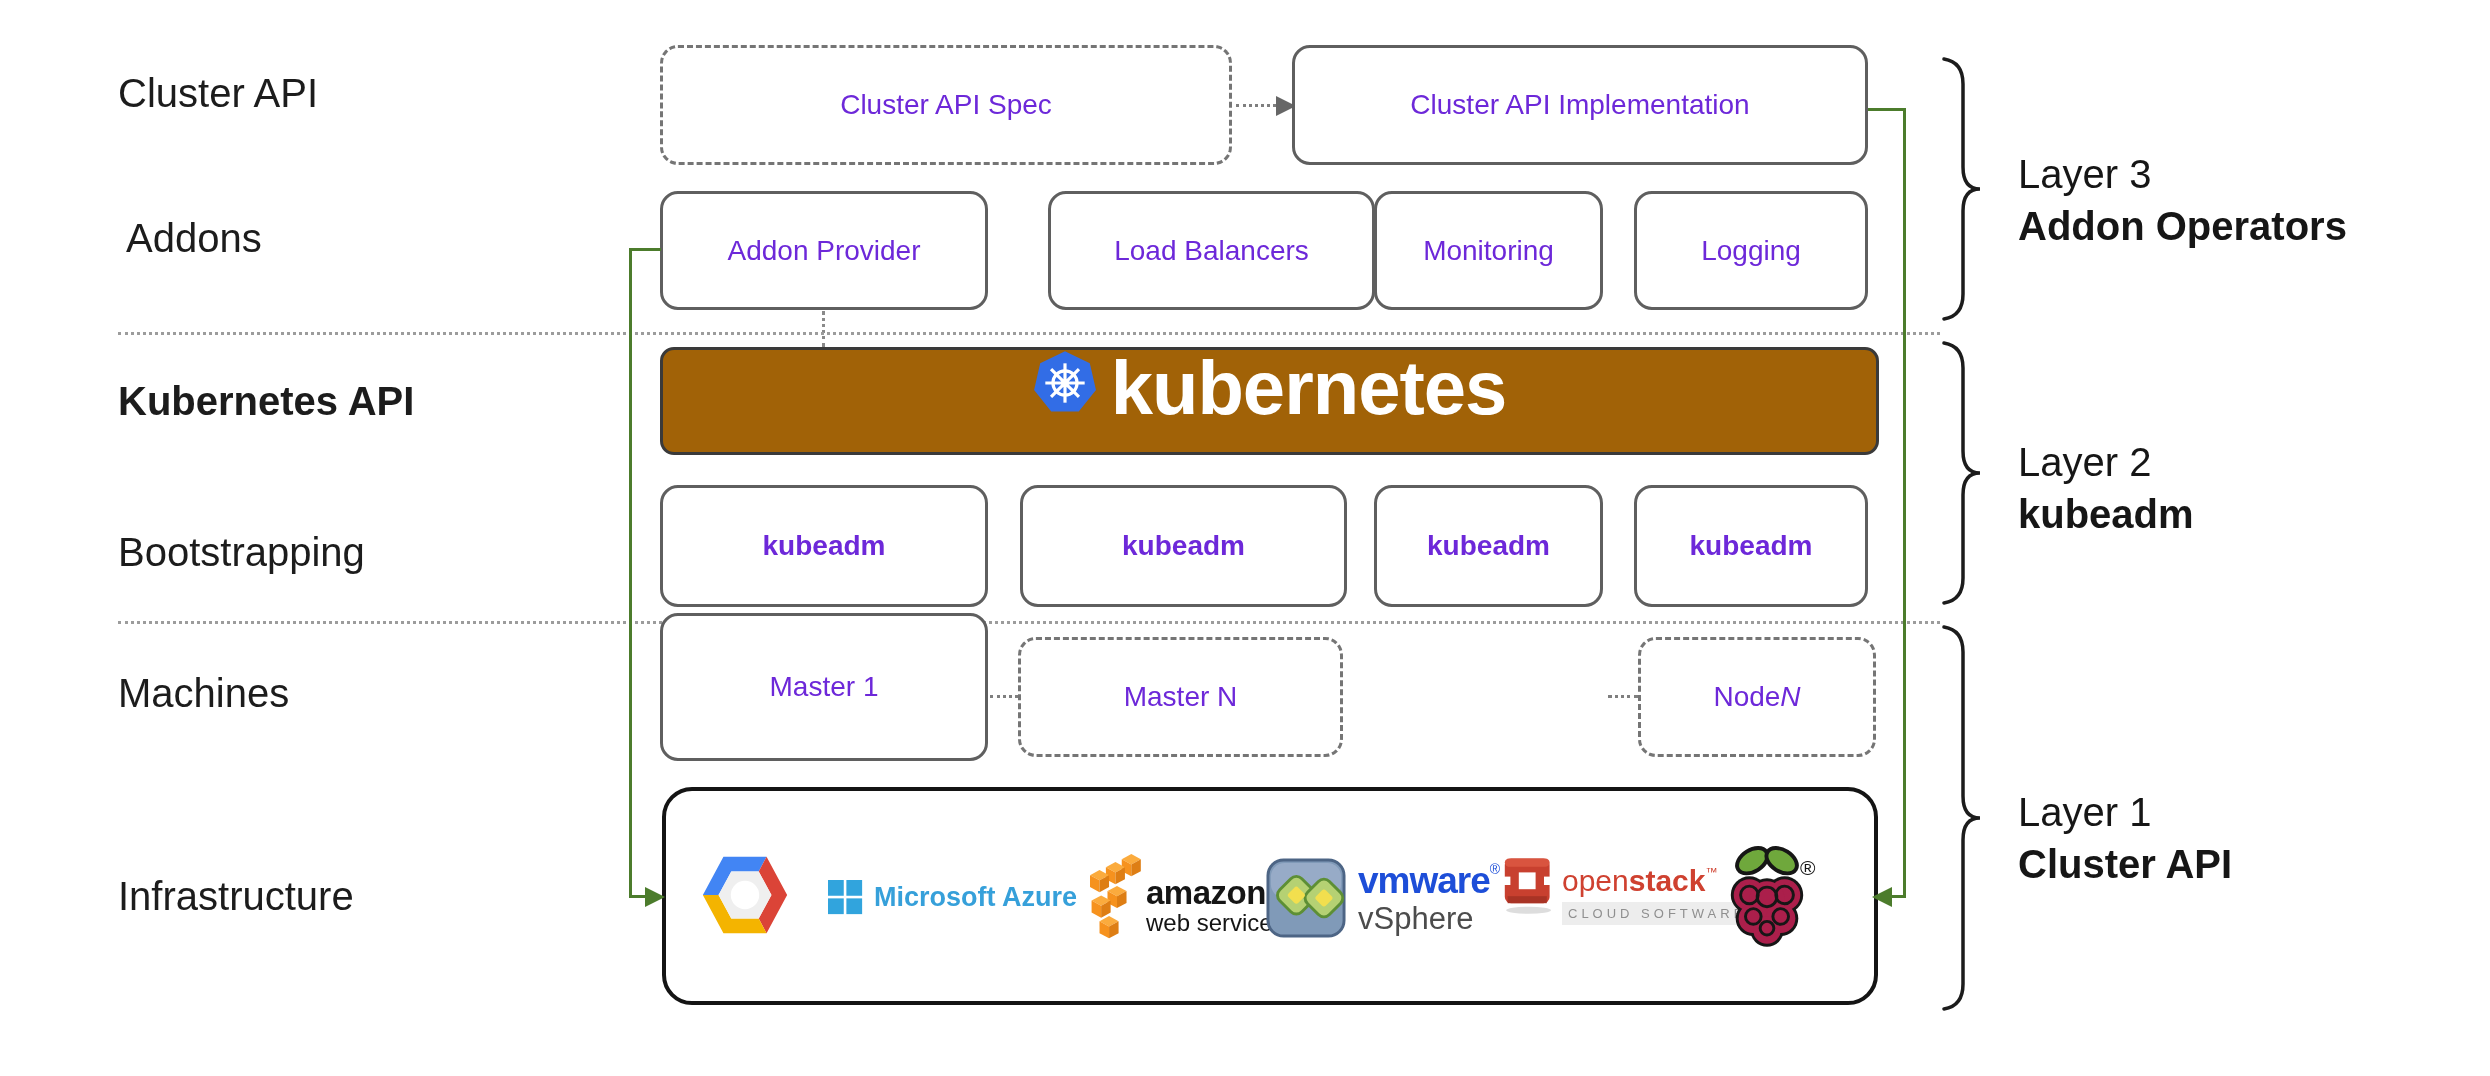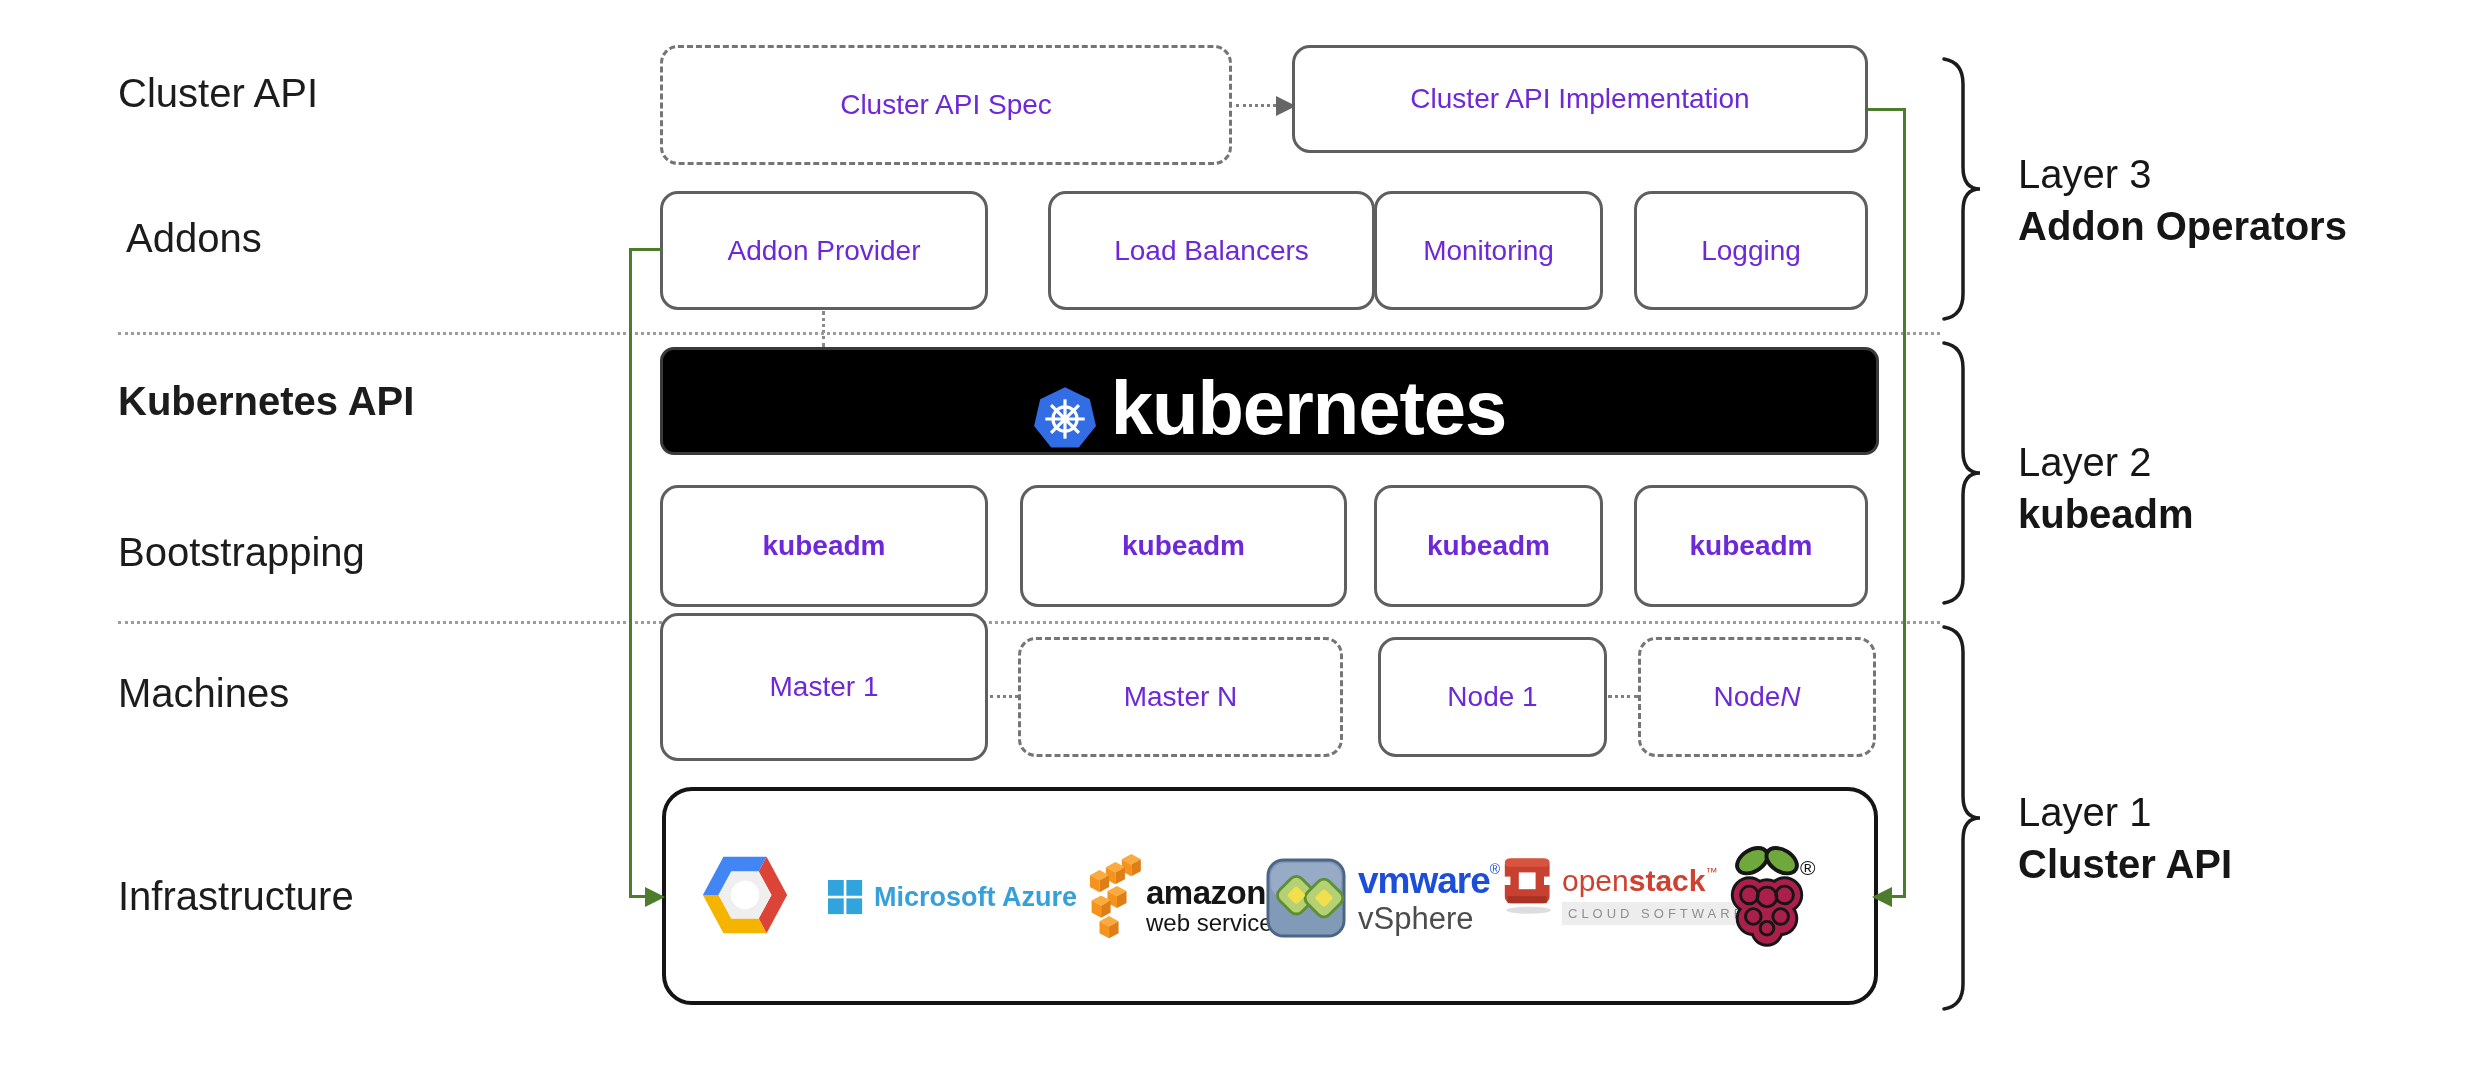--- a/index.html
+++ b/index.html
@@ -20,22 +20,22 @@
   .dotline-h{position:absolute;border-top:3px dotted #7f7f7f;height:0;}
   .dotline-v{position:absolute;border-left:3px dotted #8a8a8a;width:0;}
   .arrowhead-right-gray{position:absolute;width:0;height:0;border-top:10px solid transparent;border-bottom:10px solid transparent;border-left:20px solid #666666;}
   
   .green-h{position:absolute;height:3px;background:#4c7c2c;}
   .green-v{position:absolute;width:3px;background:#4c7c2c;}
   .green-arrow-right{position:absolute;width:0;height:0;border-top:10px solid transparent;border-bottom:10px solid transparent;border-left:20px solid #4c7c2c;}
   .green-arrow-left{position:absolute;width:0;height:0;border-top:10px solid transparent;border-bottom:10px solid transparent;border-right:20px solid #4c7c2c;}
   
   .banner{position:absolute;left:660px;top:347px;width:1219px;height:108px;box-sizing:border-box;
-          background:#000000;border:3px solid #3a3a3a;border-radius:14px;
-          display:flex;align-items:flex-end;justify-content:center;gap:14px;}
+          background:#a16207;border:3px solid #3a3a3a;border-radius:14px;
+          display:flex;align-items:flex-start;justify-content:center;gap:14px;}
   .banner .wordmark{font-size:76px;font-weight:bold;color:#ffffff;letter-spacing:-1px;line-height:1;padding-bottom:6px;}
   
   .infra{position:absolute;left:662px;top:787px;width:1216px;height:218px;box-sizing:border-box;
          border:4px solid #141414;border-radius:30px;background:#ffffff;}
   .logo{position:absolute;}
   .azure-text{font-size:27px;font-weight:bold;color:#36a0da;white-space:nowrap;}
   .aws-text1{font-size:33px;font-weight:bold;color:#151515;line-height:1.0;letter-spacing:-0.5px;}
   .aws-text2{font-size:24px;font-weight:500;color:#151515;line-height:1.0;margin-top:2px;}
   .vmware-text1{font-size:37px;font-weight:bold;color:#1d4ed8;line-height:1.0;letter-spacing:-1px;}
   .vmware-reg{font-size:14px;vertical-align:top;font-weight:normal;}
@@ -59,21 +59,21 @@
   <div class="rowlabel" style="top:93px;">Cluster API</div>
   <div class="rowlabel" style="top:238px;left:126px;">Addons</div>
   <div class="rowlabel" style="top:401px;font-weight:bold;">Kubernetes API</div>
   <div class="rowlabel" style="top:552px;">Bootstrapping</div>
   <div class="rowlabel" style="top:693px;">Machines</div>
   <div class="rowlabel" style="top:896px;">Infrastructure</div>
 
   <div class="box dashedbox" style="left:660px;top:45px;width:572px;height:120px;">Cluster API Spec</div>
   <div class="dotline-h" style="left:1236px;top:104px;width:40px;"></div>
   <div class="arrowhead-right-gray" style="left:1276px;top:96px;"></div>
-  <div class="box" style="left:1292px;top:45px;width:576px;height:108px;">Cluster API Implementation</div>
+  <div class="box" style="left:1292px;top:45px;width:576px;height:120px;">Cluster API Implementation</div>
 
   <div class="box" style="left:660px;top:191px;width:328px;height:119px;">Addon Provider</div>
   <div class="box" style="left:1048px;top:191px;width:327px;height:119px;">Load Balancers</div>
   <div class="box" style="left:1374px;top:191px;width:229px;height:119px;">Monitoring</div>
   <div class="box" style="left:1634px;top:191px;width:234px;height:119px;">Logging</div>
 
   <div class="dotline-v" style="left:822px;top:311px;height:36px;"></div>
 
   <div class="sep" style="top:332px;"></div>
   <div class="sep" style="top:621px;"></div>
@@ -96,21 +96,20 @@
   </div>
 
   <div class="box boldtext" style="left:660px;top:485px;width:328px;height:122px;">kubeadm</div>
   <div class="box boldtext" style="left:1020px;top:485px;width:327px;height:122px;">kubeadm</div>
   <div class="box boldtext" style="left:1374px;top:485px;width:229px;height:122px;">kubeadm</div>
   <div class="box boldtext" style="left:1634px;top:485px;width:234px;height:122px;">kubeadm</div>
 
   <div class="box" style="left:660px;top:613px;width:328px;height:148px;">Master 1</div>
   <div class="dotline-h" style="left:990px;top:695px;width:28px;"></div>
   <div class="box dashedbox" style="left:1018px;top:637px;width:325px;height:120px;">Master N</div>
-  <div class="box" style="left:1378px;top:637px;width:229px;height:120px;">Node 1</div>
   <div class="dotline-h" style="left:1608px;top:695px;width:30px;"></div>
   <div class="box dashedbox" style="left:1638px;top:637px;width:238px;height:120px;">
     <span>Node </span>
       <span class="italic-n">N</span>
   </div>
 
   <div class="infra"></div>
 
   <div class="logo" style="left:696px;top:846px;">
     <svg width="98" height="98" viewBox="0 0 100 100">

